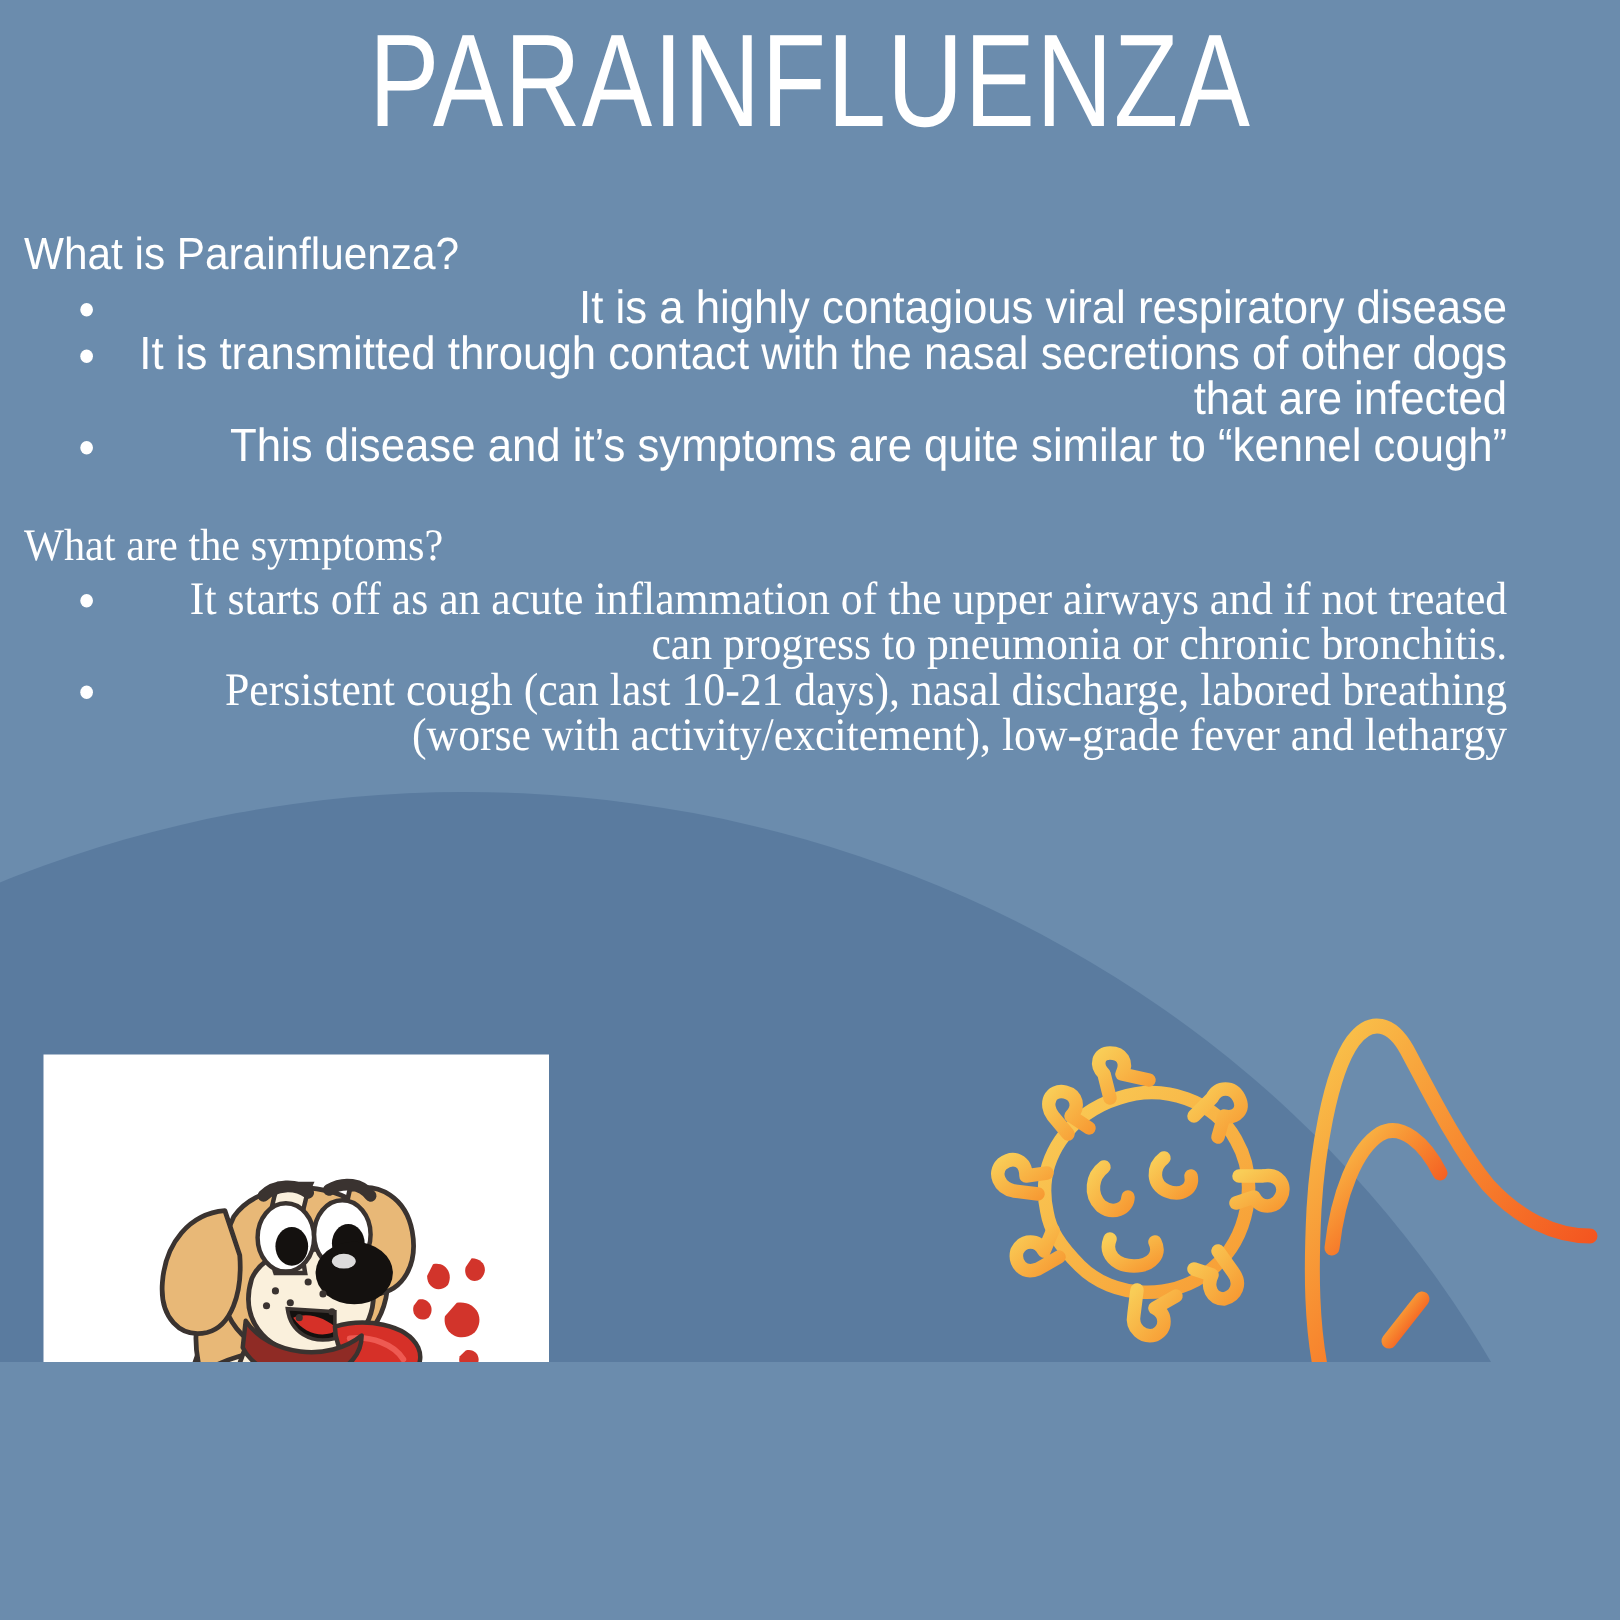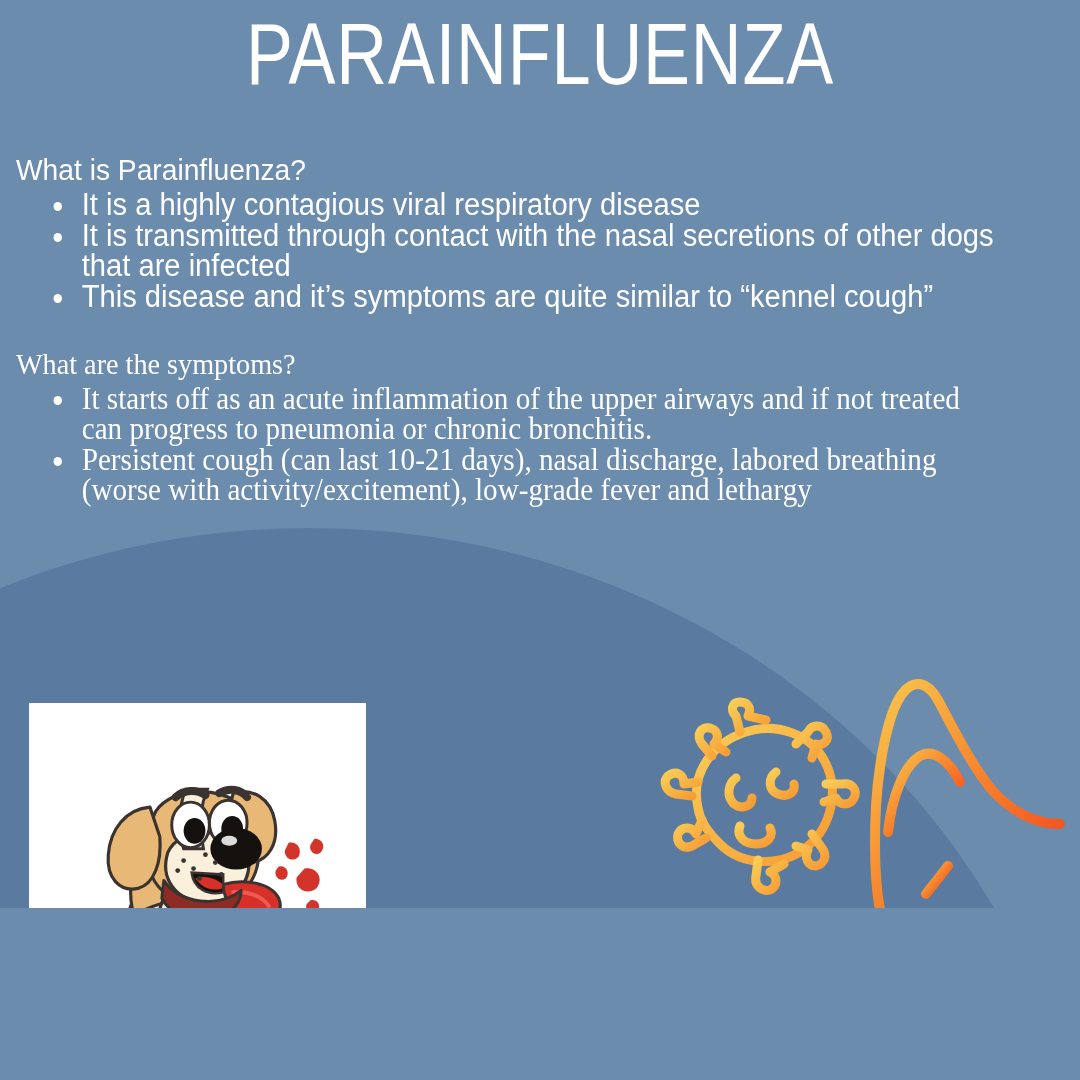--- a/index.html
+++ b/index.html
@@ -59,20 +59,21 @@
     line-height:36px;
     color:#ffffff;
     transform:scaleX(0.94);
     transform-origin:0 50%;
     margin-bottom:2px;
   }
   ul.bullets{
     list-style:none;
     margin:0;
     padding:0 0 0 30px;
+    text-align:right;
   }
   ul.bullets li{
     position:relative;
     font-size:31px;
     line-height:30px;
     color:#ffffff;
     padding-left:38px;
     margin-bottom:1px;
     transform:scaleX(0.94);
     transform-origin:0 50%;

